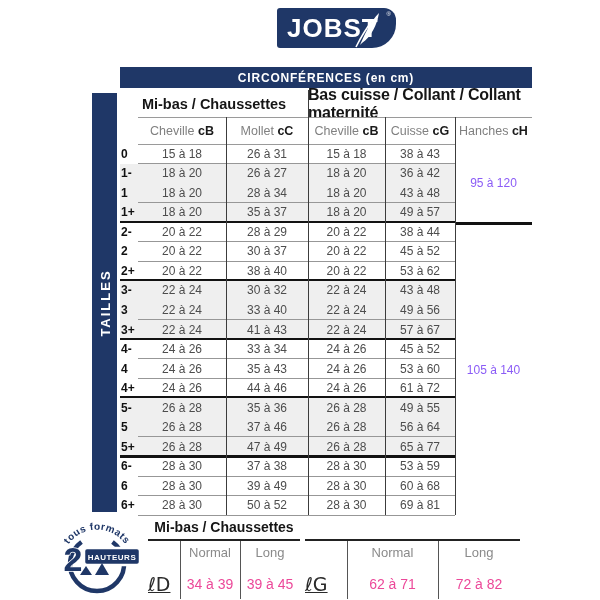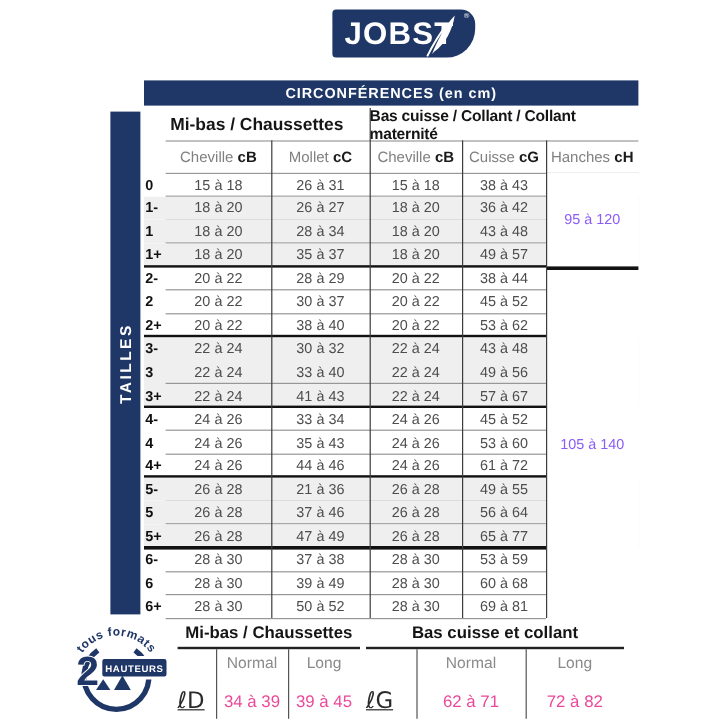--- a/index.html
+++ b/index.html
@@ -26,21 +26,21 @@
   .tailles span{position:absolute;left:50%;top:50%;
         transform:translate(-50%,-50%) rotate(-90deg);color:#fff;font-weight:bold;
         font-size:13px;letter-spacing:2px;white-space:nowrap;}
 
   
   .grid{left:120px;top:90px;width:412px;height:425px;}
   .ghead{position:absolute;left:0;top:0;width:412px;height:27px;display:flex;}
   .g1{width:188px;display:flex;align-items:center;justify-content:center;
       font-weight:bold;font-size:14.5px;color:#151515;}
   .g2{width:224px;display:flex;align-items:center;justify-content:center;
-      font-weight:bold;font-size:13px;letter-spacing:-.2px;color:#151515;}
+      font-weight:bold;font-size:16px;letter-spacing:-.2px;color:#151515;}
   .chead{position:absolute;left:0;top:27px;width:412px;height:27px;display:flex;
       align-items:center;}
   .chead .cell{font-size:12.5px;color:#808080;text-align:center;}
   .chead .cell b{color:#1a1a1a;}
   .sz{width:18px;font-weight:bold;font-size:12px;color:#101010;padding-left:1px;box-sizing:border-box;}
   .cell{text-align:center;font-size:12px;color:#4d4d4d;}
   .w1{width:88px;} .w2{width:82px;} .w3{width:77px;} .w4{width:70px;} .w5{width:77px;}
   #rows{position:absolute;left:0;top:54px;width:412px;height:371px;
         display:flex;flex-direction:column;}
   .trow{flex:1;display:flex;align-items:center;position:relative;}
@@ -205,21 +205,21 @@
         <span class="sz">4+</span>
         <span class="cell w1">24 à 26</span>
         <span class="cell w2">44 à 46</span>
         <span class="cell w3">24 à 26</span>
         <span class="cell w4">61 à 72</span>
         <i class="hl thick"></i>
       </div>
       <div class="trow shade">
         <span class="sz">5-</span>
         <span class="cell w1">26 à 28</span>
-        <span class="cell w2">21 à 36</span>
+        <span class="cell w2">35 à 36</span>
         <span class="cell w3">26 à 28</span>
         <span class="cell w4">49 à 55</span>
         <i class="hl"></i>
       </div>
       <div class="trow shade">
         <span class="sz">5</span>
         <span class="cell w1">26 à 28</span>
         <span class="cell w2">37 à 46</span>
         <span class="cell w3">26 à 28</span>
         <span class="cell w4">56 à 64</span>
@@ -290,21 +290,20 @@
   <div class="bhdr" style="left:32px;width:60px;">Normal</div>
   <div class="bhdr" style="left:92px;width:60px;">Long</div>
   <div class="sym" style="left:0;width:32px;">ℓD</div>
   <div class="bval" style="left:32px;width:60px;">34 à 39</div>
   <div class="bval" style="left:92px;width:60px;">39 à 45</div>
   <div class="bv" style="left:32px;"></div>
   <div class="bv" style="left:92px;"></div>
 </div>
 
 <div class="abs btable" style="left:305px;width:215px;">
-  <div class="title">Bas cuisse et collant</div>
   <div class="uline"></div>
   <div class="bhdr" style="left:42px;width:91px;">Normal</div>
   <div class="bhdr" style="left:133px;width:82px;">Long</div>
   <div class="sym" style="left:0;width:42px;">ℓG</div>
   <div class="bval" style="left:42px;width:91px;">62 à 71</div>
   <div class="bval" style="left:133px;width:82px;">72 à 82</div>
   <div class="bv" style="left:42px;"></div>
   <div class="bv" style="left:133px;"></div>
 </div>
 

